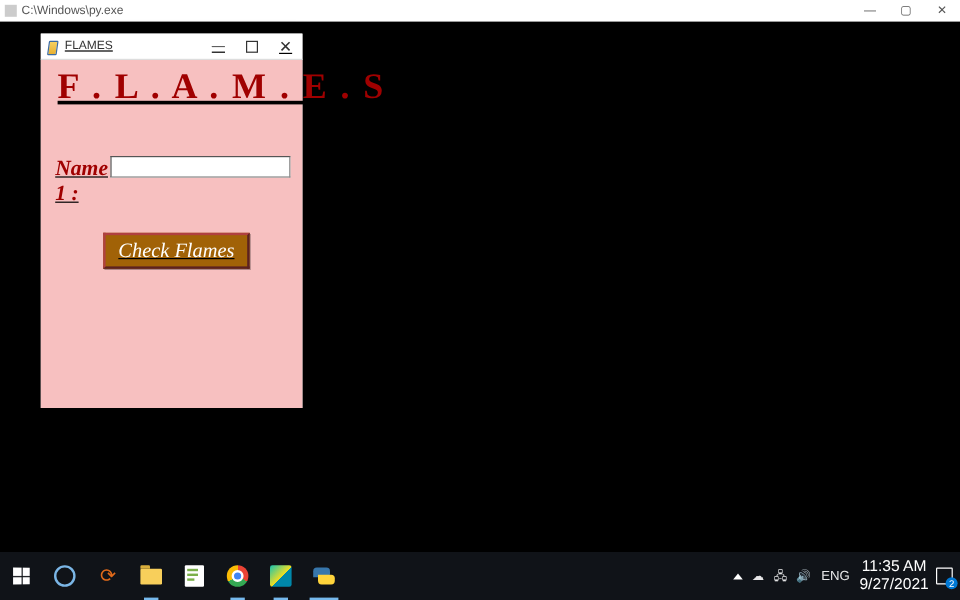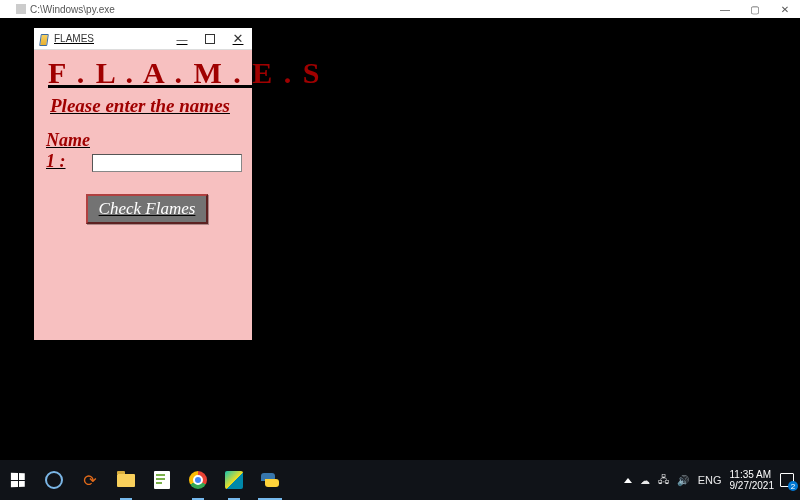--- a/index.html
+++ b/index.html
@@ -17,21 +17,21 @@
     width: 800px; height: 460px;
     background: #000;
   }
   .outer-titlebar {
     height: 18px;
     background: #fff;
     display: flex;
     align-items: center;
     font-size: 10px;
     color: #555;
-    padding-left: 16px;
+    padding-left: 4px;
   }
   .outer-title-icon {
     width: 10px; height: 10px;
     background: #ccc;
     margin-right: 4px;
   }
   .outer-controls {
     margin-left: auto;
     display: flex;
   }
@@ -108,21 +108,21 @@
     font-family: "Brush Script MT", "Segoe Script", cursive;
     color: #a00000;
     font-size: 19px;
     line-height: 1.45;
     font-weight: bold;
     margin: 0 0 10px 6px;
     font-style: italic;
   }
   .row {
     display: flex;
-    align-items: flex-end;
+    align-items: flex-start;
     margin: 10px 0 22px 2px;
   }
   .row label {
     width: 76px;
     font-family: "Brush Script MT", "Segoe Script", cursive;
     color: #a00000;
     font-size: 18px;
     font-weight: bold;
     font-style: italic;
   }
@@ -133,21 +133,21 @@
     border-top-color: #555;
     border-left-color: #555;
     background: #fff;
     font-size: 11px;
     padding: 1px 3px;
   }
   .check-btn {
     display: block;
     margin: 8px 0 0 42px;
     width: 122px; height: 30px;
-    background: #737373;
+    background: #a16207;
     border: 2px outset #b04040;
     color: #fff;
     font-family: "Brush Script MT", "Segoe Script", cursive;
     font-size: 17px;
     font-style: italic;
     cursor: pointer;
     box-shadow: 1px 1px 0 rgba(0,0,0,0.3);
   }
 
   
@@ -207,22 +207,22 @@
     margin-left: auto;
     display: flex;
     align-items: center;
     height: 100%;
     padding-right: 4px;
   }
   .tray-icons { display: flex; gap: 8px; align-items: center; color: #fff; font-size: 10px; margin-right: 8px; }
   .tray-icons span { opacity: .9; }
   .clock {
     color: #fff;
-    font-size: 10px;
-    text-align: left;
+    font-size: 13px;
+    text-align: center;
     line-height: 1.15;
     margin-right: 6px;
   }
   .notif {
     width: 14px; height: 14px;
     border: 1px solid #fff;
     border-radius: 1px;
     position: relative;
     margin-right: 2px;
   }
@@ -260,21 +260,21 @@
       <div class="tk-controls">
         <div class="tctrl">—</div>
         <div class="tctrl max"></div>
         <div class="tctrl close">✕</div>
       </div>
     </div>
 
     <div class="tk-body">
       <div class="flames-title">F . L . A . M . E . S</div>
       <div class="flames-instr">
-        <span>Please enter the names</span><br>
+        <br>
       </div>
 
       <div class="row">
         <label>Name 1 :</label>
         <input type="text" value="" style="">
       </div>
 
 
       <button class="check-btn">Check Flames</button>
     </div>

